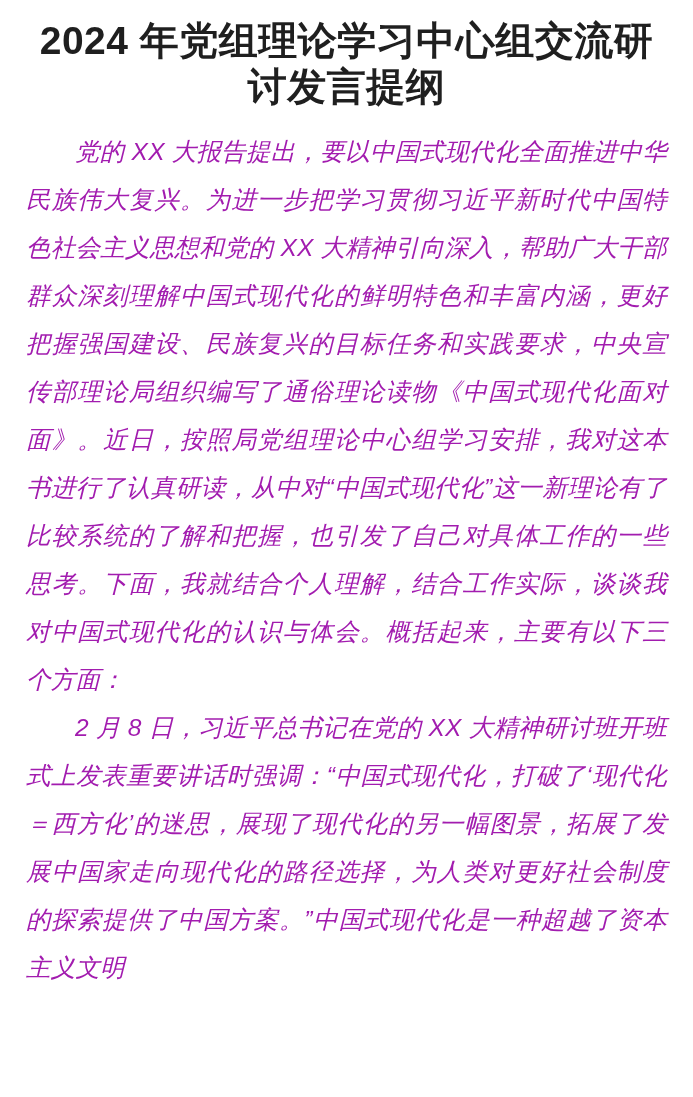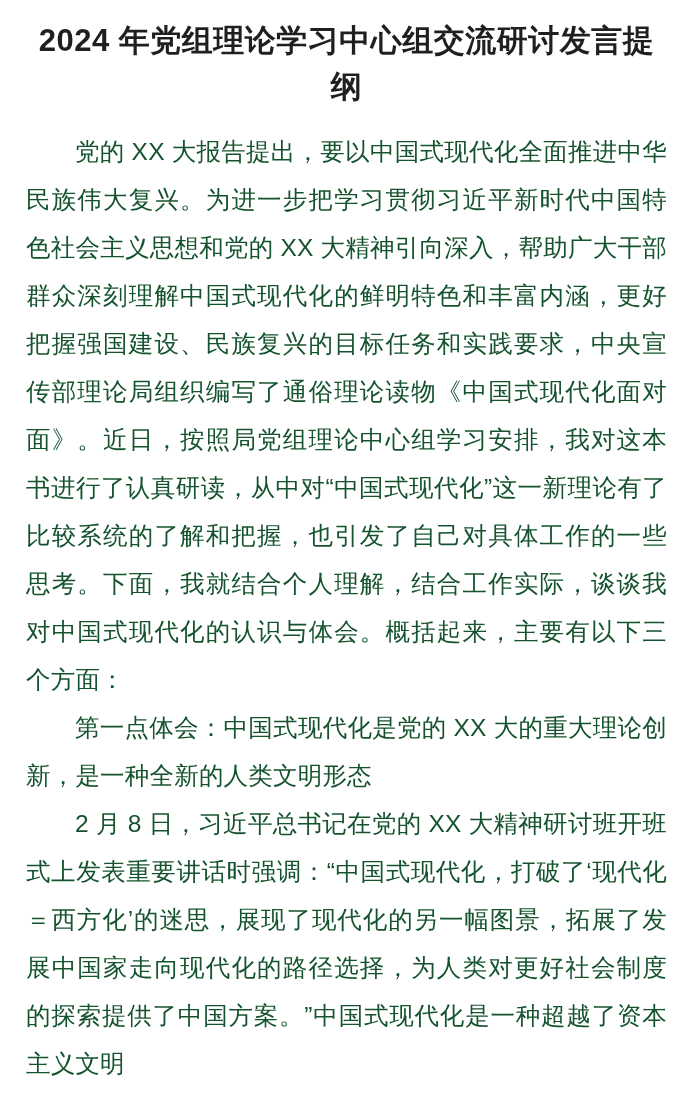--- a/index.html
+++ b/index.html
@@ -15,52 +15,52 @@
     overflow: hidden;
   }
   .page {
     width: 693px;
     height: 1097px;
     box-sizing: border-box;
     padding: 18px 26px 0 26px;
     position: relative;
   }
   .doc-title {
-    font-size: 31px;
+    font-size: 39px;
     font-weight: bold;
     line-height: 46px;
     text-align: center;
     color: #1f1f1f;
     letter-spacing: 0.5px;
     margin: 0 0 18px 0;
     padding: 0 6px;
   }
   .body-text {
     font-size: 24.5px;
     line-height: 48px;
-    color: #14532d;
+    color: #a21caf;
     text-align: justify;
     text-justify: inter-ideograph;
     letter-spacing: 0.2px;
     margin: 0;
+    font-style: italic;
   }
   .para {
     text-indent: 2em;
     margin: 0;
   }
   .para + .para {
     margin-top: 0px;
   }
 </style>
 </head>
 <body>
 
 <div class="page">
 
   <h1 class="doc-title">2024 年党组理论学习中心组交流研讨发言提纲</h1>
 
   <div class="body-text">
     <p class="para">党的 XX 大报告提出，要以中国式现代化全面推进中华民族伟大复兴。为进一步把学习贯彻习近平新时代中国特色社会主义思想和党的 XX 大精神引向深入，帮助广大干部群众深刻理解中国式现代化的鲜明特色和丰富内涵，更好把握强国建设、民族复兴的目标任务和实践要求，中央宣传部理论局组织编写了通俗理论读物《中国式现代化面对面》。近日，按照局党组理论中心组学习安排，我对这本书进行了认真研读，从中对“中国式现代化”这一新理论有了比较系统的了解和把握，也引发了自己对具体工作的一些思考。下面，我就结合个人理解，结合工作实际，谈谈我对中国式现代化的认识与体会。概括起来，主要有以下三个方面：</p>
-    <p class="para">第一点体会：中国式现代化是党的 XX 大的重大理论创新，是一种全新的人类文明形态</p>
     <p class="para">2 月 8 日，习近平总书记在党的 XX 大精神研讨班开班式上发表重要讲话时强调：“中国式现代化，打破了‘现代化＝西方化’的迷思，展现了现代化的另一幅图景，拓展了发展中国家走向现代化的路径选择，为人类对更好社会制度的探索提供了中国方案。”中国式现代化是一种超越了资本主义文明</p>
   </div>
 
 </div>
 
 </body></html>

